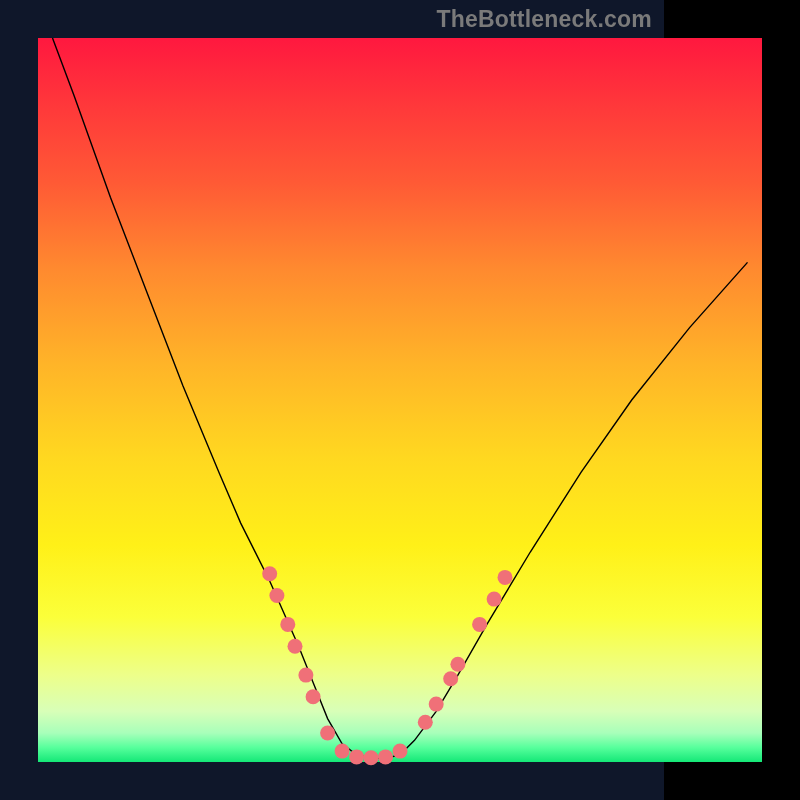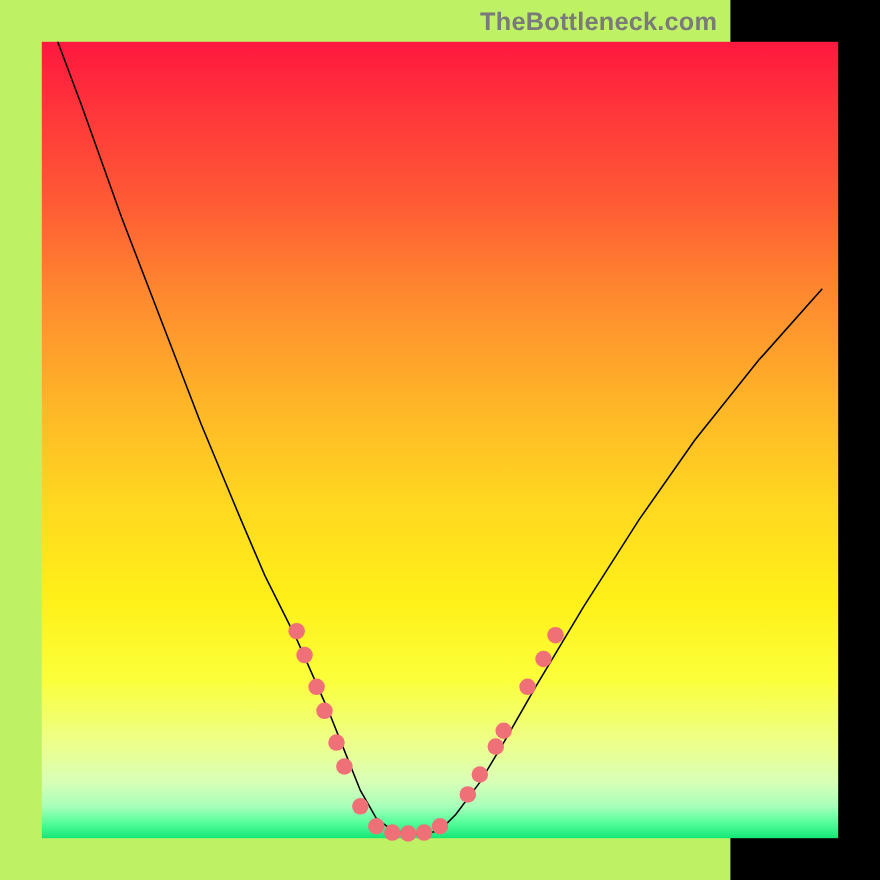--- a/index.html
+++ b/index.html
@@ -1,21 +1,21 @@
 <!DOCTYPE html>
 <html><head>
 <meta charset="utf-8">
 <style>
   * { margin: 0; padding: 0; box-sizing: border-box; }
   html, body { width: 800px; height: 800px; overflow: hidden; background: #000; }
   .stage {
     position: relative;
     width: 664px;
     height: 800px;
-    background: #bef264;
+    background: #0f172a;
   }
   .plot-area {
     position: absolute;
     left: 38px;
     top: 38px;
     width: 724px;
     height: 724px;
     background: linear-gradient(to bottom,
       #ff183f 0%,
       #ff3a3a 10%,

